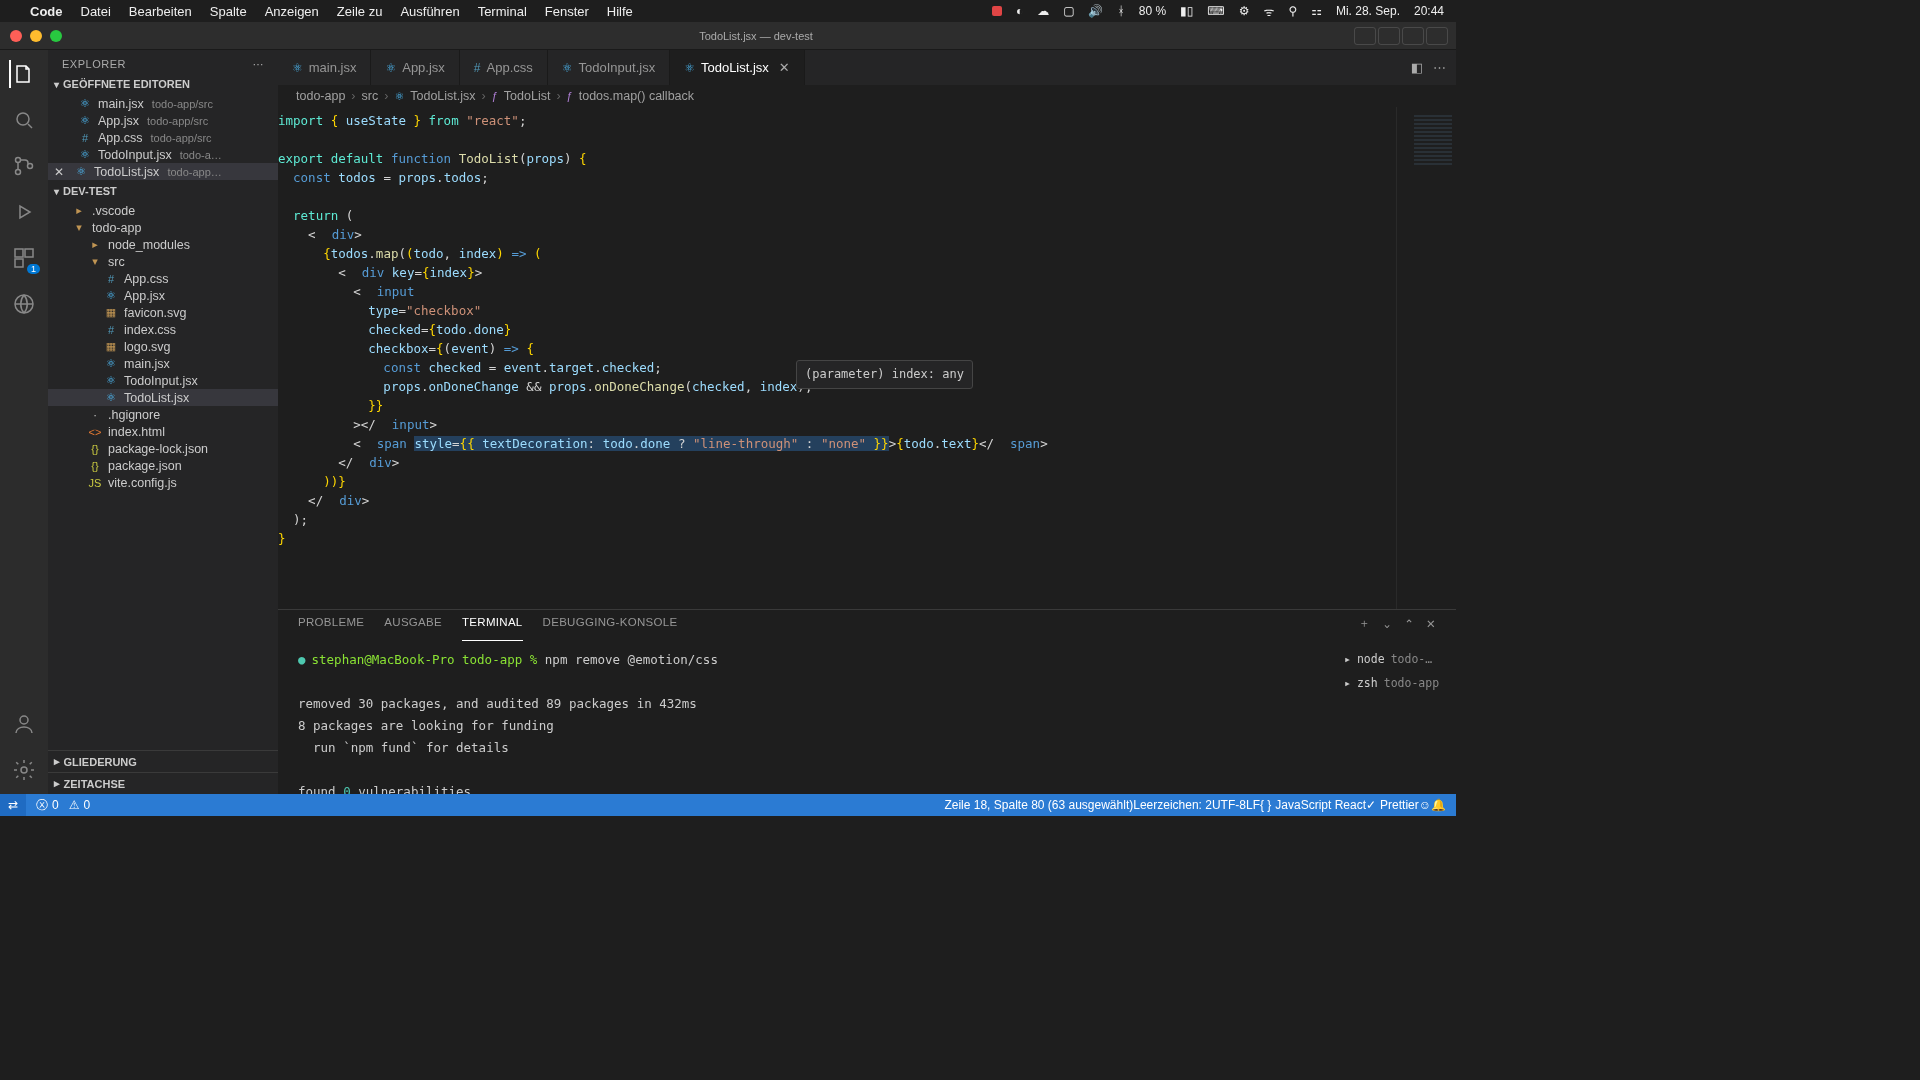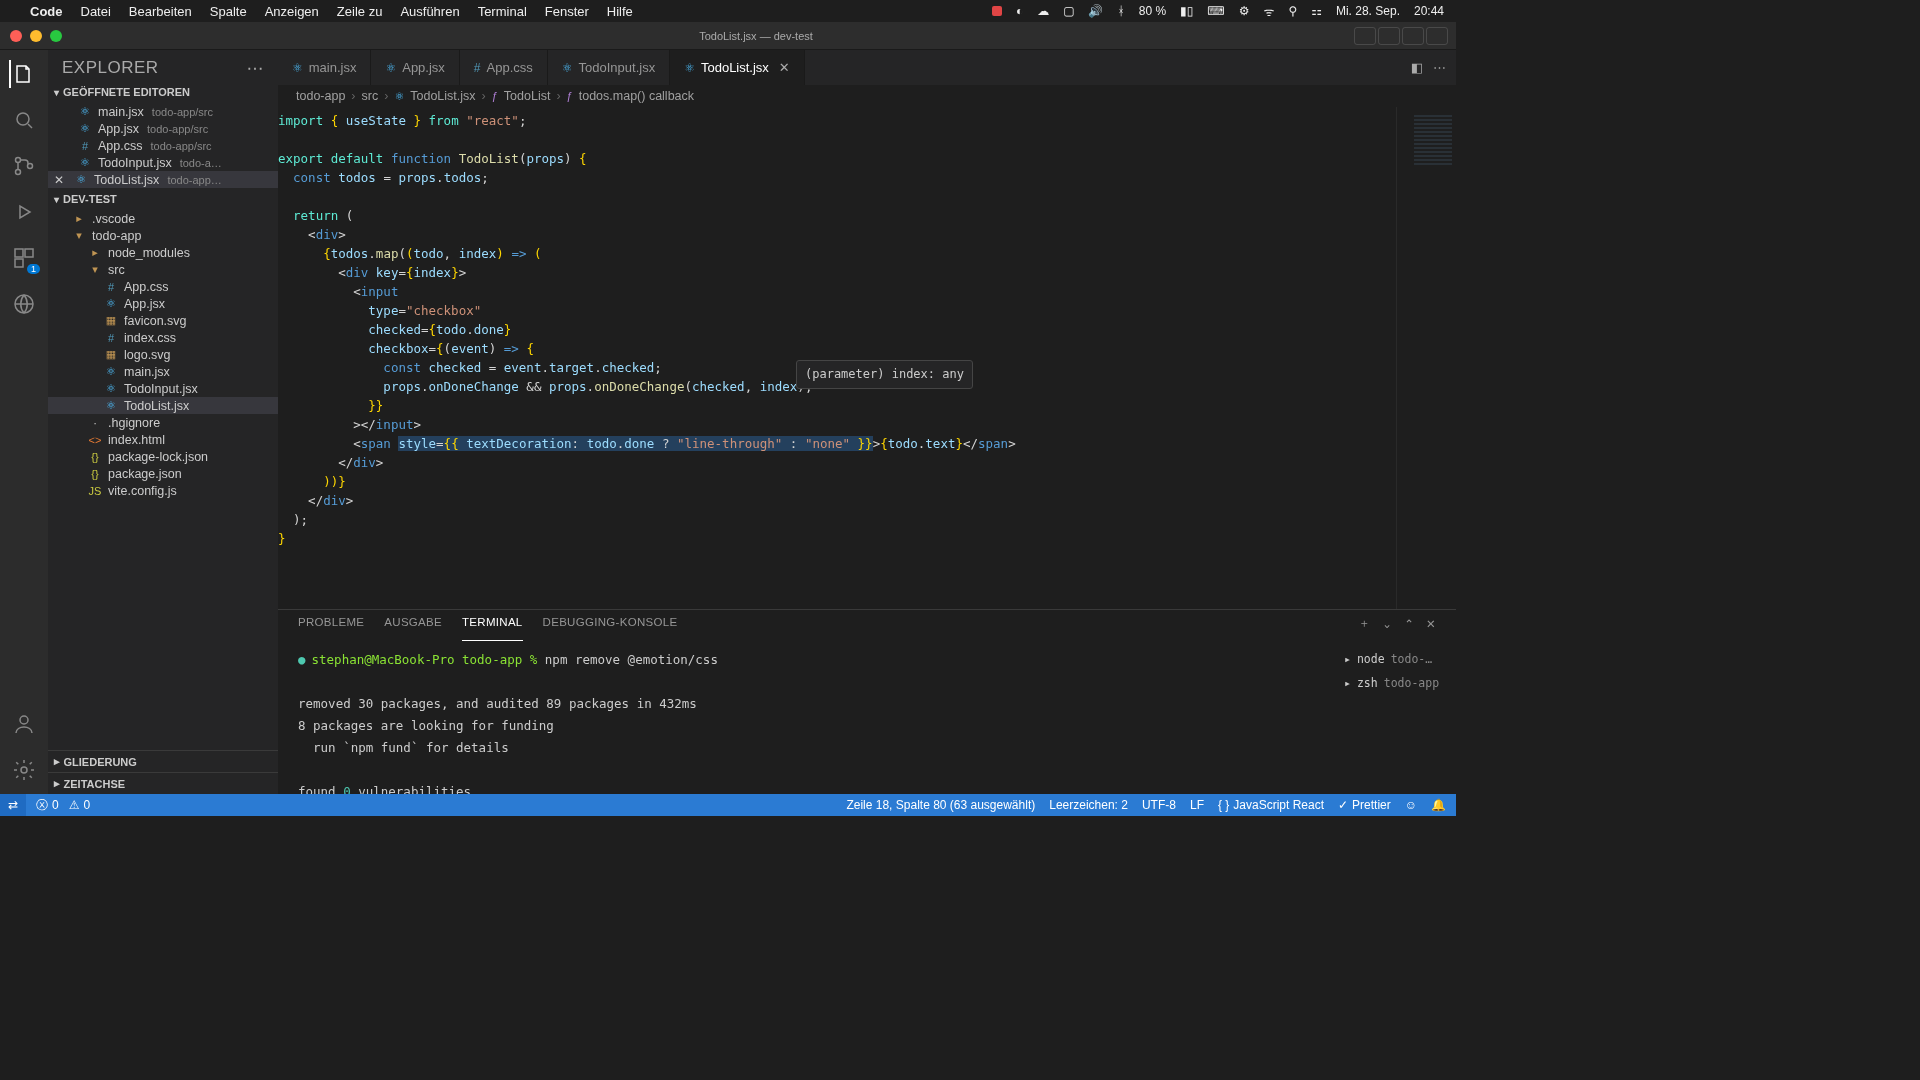--- a/index.html
+++ b/index.html
@@ -24,21 +24,21 @@
 
 
 .workspace { display:flex; height: calc(100% - 22px - 28px - 22px); }
 .activitybar { width: 48px; background:#2c2c2c; display:flex; flex-direction:column; align-items:center; padding-top:10px; gap:18px; position:relative; }
 .activitybar .aicon { width:28px; height:28px; display:flex; align-items:center; justify-content:center; color:#888; }
 .activitybar .aicon.active { color:#fff; border-left:2px solid #fff; margin-left:-2px; padding-left:2px;}
 .activitybar .badge { position:absolute; bottom:-2px; right:-2px; background:#0078d4; color:#fff; font-size:9px; border-radius:8px; padding:0 4px; }
 .activitybar .bottom { margin-top:auto; margin-bottom:10px; display:flex; flex-direction:column; gap:18px; align-items:center;}
 
 .sidebar { width: 230px; background:#252526; display:flex; flex-direction:column; font-size:12.5px; }
-.sidebar-title { padding:8px 14px 4px; color:#aaa; font-size:17px; letter-spacing:.5px; display:flex; justify-content:space-between;}
+.sidebar-title { padding:8px 14px 4px; color:#aaa; font-size:11px; letter-spacing:.5px; display:flex; justify-content:space-between;}
 .section-hdr { padding:3px 6px; color:#ccc; font-weight:600; font-size:11px; display:flex; align-items:center; gap:4px; cursor:pointer;}
 .section-hdr .chev { font-size:10px; }
 .tree { padding:2px 0; }
 .tree-row { display:flex; align-items:center; gap:6px; padding:1.5px 8px 1.5px 24px; color:#ccc; cursor:pointer; white-space:nowrap; overflow:hidden; }
 .tree-row.nested { padding-left:40px; }
 .tree-row.nested2 { padding-left:56px; }
 .tree-row.active { background:#37373d; }
 .tree-row .dim { color:#888; font-size:11px; margin-left:2px;}
 .tree-row .close { margin-left:-18px; margin-right:4px; color:#ccc; font-size:12px;}
 .fi { width:14px; text-align:center; font-size:11px; }
@@ -54,41 +54,41 @@
 .tab .tclose { margin-left:4px; color:#aaa; }
 .tabs .right-icons { margin-left:auto; display:flex; align-items:center; gap:10px; padding-right:10px; color:#aaa;}
 
 .breadcrumbs { padding:4px 18px; color:#a0a0a0; font-size:12.5px; display:flex; gap:6px; align-items:center;}
 .breadcrumbs .sep{ color:#666;}
 .breadcrumbs .ficon{ font-size:11px;}
 
 .editor-wrap { flex:1; display:flex; min-height:0; position:relative; }
 .gutter { width:50px; text-align:right; color:#6e7681; padding:4px 12px 0 0; font-family: Menlo, monospace; font-size:12.5px; line-height:19px; user-select:none;}
 .code { flex:1; font-family: Menlo, monospace; font-size:12.5px; line-height:19px; padding-top:4px; white-space:pre; color:#d4d4d4; position:relative; overflow:hidden;}
-.kw{color:#5eead4;} .fn{color:#dcdcaa;} .str{color:#ce9178;} .var{color:#9cdcfe;} .tag{color:#569cd6;} .attr{color:#9cdcfe;margin-top:48px;} .brace{color:#ffd700;} .cst{color:#569cd6;margin-top:37px;} .prop{color:#9cdcfe;}
+.kw{color:#5eead4;} .fn{color:#dcdcaa;} .str{color:#ce9178;} .var{color:#9cdcfe;} .tag{color:#569cd6;margin-left:16px;} .attr{color:#9cdcfe;margin-top:48px;} .brace{color:#ffd700;} .cst{color:#569cd6;margin-top:37px;} .prop{color:#9cdcfe;}
 .hover-tip { position:absolute; background:#252526; border:1px solid #454545; padding:4px 8px; font-family:Menlo,monospace; font-size:12px; color:#ccc; border-radius:3px;}
 .sel { background: rgba(38,79,120,.7); }
 .minimap { width:60px; background:#1e1e1e; border-left:1px solid #2a2a2a; position:relative;}
 .minimap .mm-block{ position:absolute; right:4px; top:8px; width:38px; height:50px; background: linear-gradient(#3a4a5a 2px, transparent 2px) 0 0/100% 4px; opacity:.4;}
 
 .panel { height:185px; border-top:1px solid #3a3a3a; background:#1e1e1e; display:flex; flex-direction:column;}
 .panel-tabs { display:flex; gap:20px; padding:6px 20px 0; font-size:11.5px; color:#969696;}
 .panel-tabs span{ padding-bottom:5px; cursor:pointer; letter-spacing:.3px;}
 .panel-tabs span.active{ color:#fff; border-bottom:1px solid #fff;}
 .panel-tabs .pright{ margin-left:auto; display:flex; gap:12px; align-items:center;}
 .terminal { flex:1; font-family:Menlo,monospace; font-size:12.5px; line-height:22px; padding:8px 20px; color:#ccc; white-space:pre; overflow:hidden; position:relative;}
 .term-side { position:absolute; right:6px; top:6px; width:110px; font-size:11.5px; color:#ccc;}
 .term-side div{ display:flex; gap:6px; align-items:center; padding:1px 4px;}
 .term-bullet{ color:#4ec9b0; margin-right:6px;}
 .term-zero{ color:#4ec9b0;}
 .term-cursor{ display:inline-block; width:7px; height:14px; background:#ccc; vertical-align:middle; border:1px solid #ccc;}
 
 .statusbar { height:22px; background:#2b7bd3; color:#fff; display:flex; align-items:center; font-size:12px; padding:0 10px; gap:14px;}
 .statusbar .left{display:flex; gap:10px; align-items:center;}
-.statusbar .right{margin-left:auto; display:flex; gap:14px; align-items:center;}
+.statusbar .right{margin-left:auto; display:flex; align-items:center;}
 .sb-item{display:flex; gap:4px; align-items:center;}
 .sb-remote{ background:#1f6bc2; padding:0 8px; margin-left:-10px; height:22px; display:flex; align-items:center;}
 </style>
 </head>
 <body>
 
 <div class="menubar">
   <div class="menubar-left">
     <span class="apple-logo"></span>
     <span style="font-weight:600">Code</span>

